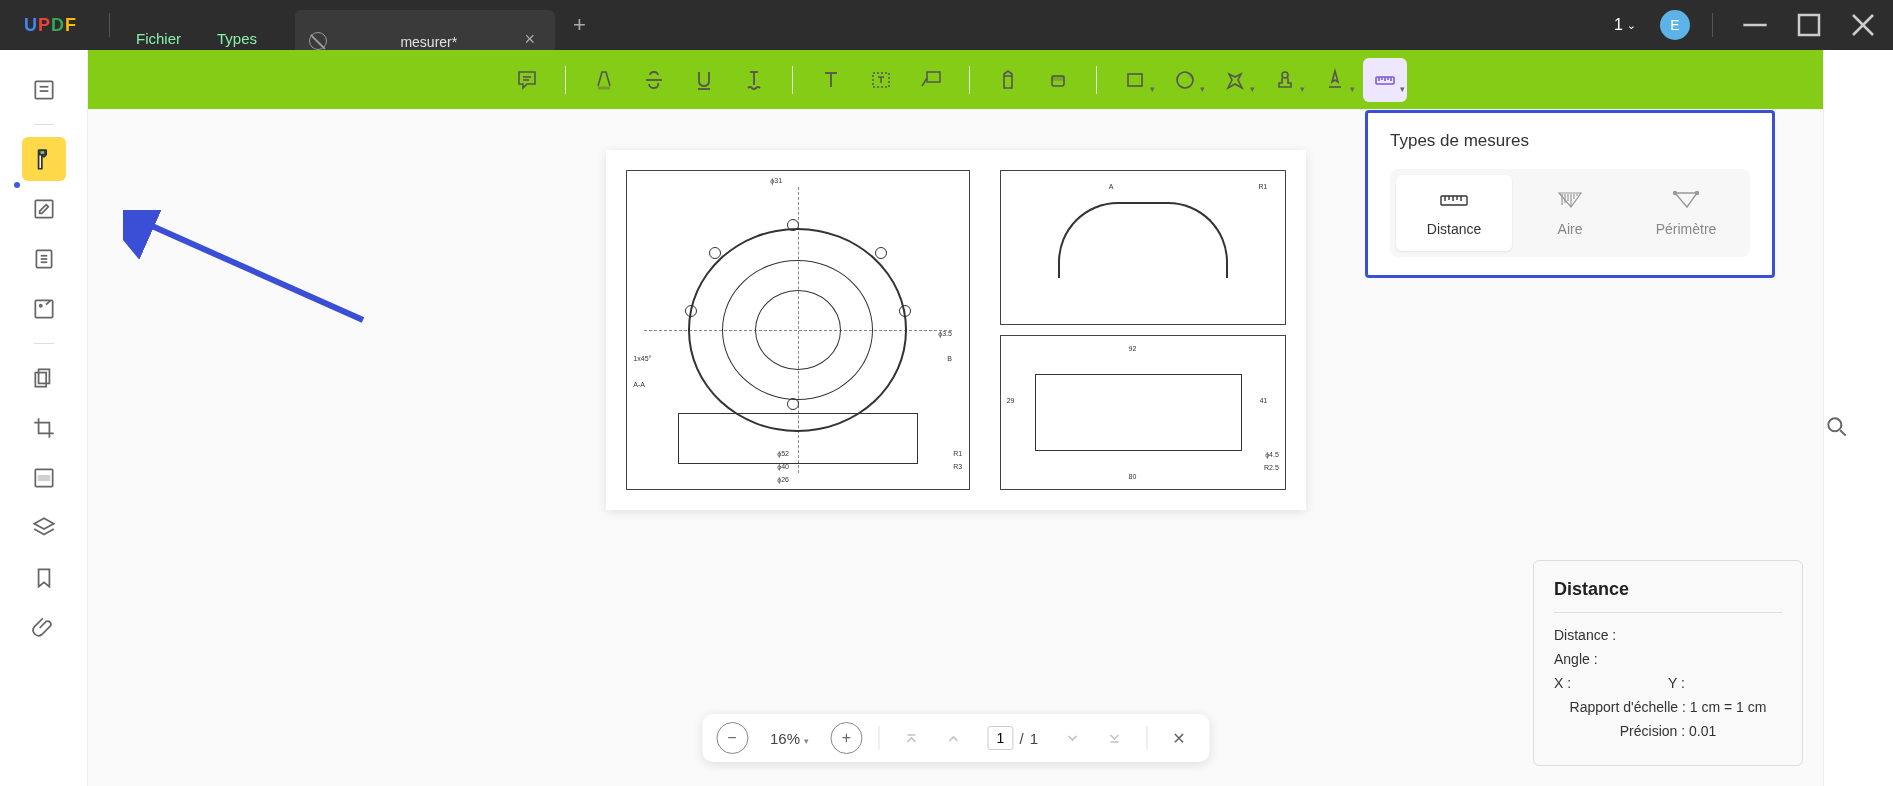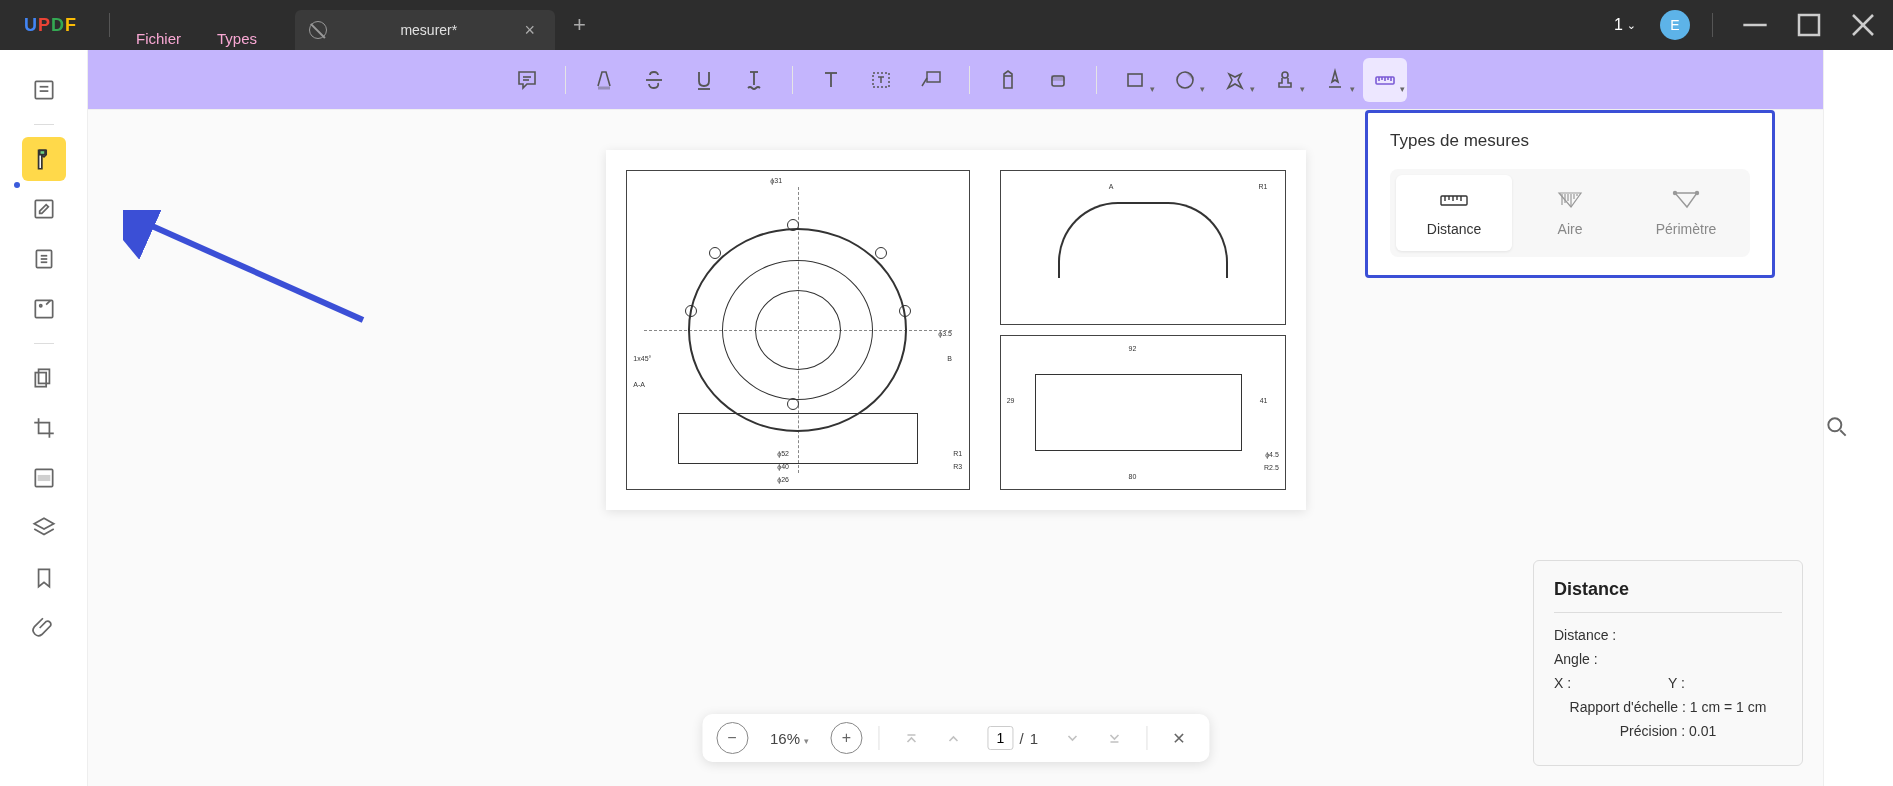--- a/index.html
+++ b/index.html
@@ -5,43 +5,43 @@
 * { margin: 0; padding: 0; box-sizing: border-box; font-family: -apple-system, BlinkMacSystemFont, "Segoe UI", Arial, sans-serif; }
 body { width: 1893px; height: 786px; background: #fff; overflow: hidden; }
 
 .titlebar { height: 50px; background: #2d2d2d; display: flex; align-items: center; color: #ddd; }
 .logo { padding: 0 24px; font-weight: bold; font-size: 18px; letter-spacing: 1px; }
 .logo .u { color: #4285f4; }
 .logo .p { color: #ea4335; }
 .logo .d { color: #34a853; }
 .logo .f { color: #fbbc05; }
 .vdiv { width: 1px; height: 24px; background: #555; margin: 0 8px; }
-.menu-item { padding: 0 18px; font-size: 15px; color: #f9a8d4; cursor: pointer; margin-top: 26px; }
-.tab { display: flex; align-items: center; background: #3a3a3a; height: 40px; padding: 0 14px; border-radius: 6px 6px 0 0; margin-left: 20px; margin-top: 10px; min-width: 260px; }
+.menu-item { padding: 0 18px; font-size: 15px; color: #86efac; cursor: pointer; margin-top: 26px; }
+.tab { display: flex; align-items: flex-end; background: #3a3a3a; height: 40px; padding: 0 14px; border-radius: 6px 6px 0 0; margin-left: 20px; margin-top: 10px; min-width: 260px; }
 .tab-icon { width: 18px; height: 18px; border: 1.5px solid #999; border-radius: 50%; position: relative; margin-right: 12px; }
 .tab-icon::after { content:''; position:absolute; width:20px; height:1.5px; background:#999; top:8px; left:-2px; transform:rotate(45deg);}
 .tab-title { color: #e0e0e0; font-size: 14px; flex:1; text-align:center; }
 .tab-close { color: #aaa; font-size: 18px; cursor: pointer; padding: 0 6px; }
 .tab-add { color: #aaa; font-size: 22px; padding: 0 18px; cursor: pointer; }
 .spacer { flex: 1; }
 .win-right { display: flex; align-items: center; gap: 14px; padding-right: 10px; }
 .win-count { color: #fff; font-size: 16px; padding: 4px 10px; display:flex; align-items:center; gap:4px;}
 .avatar { width: 30px; height: 30px; border-radius: 50%; background: #5db3e8; color: #fff; display: flex; align-items: center; justify-content: center; font-size: 14px; font-weight: 500; }
 .win-btn { width: 40px; height: 40px; display: flex; align-items: center; justify-content: center; color: #ccc; cursor: pointer; }
 
 .app-body { display: flex; height: 736px; }
 
 .left-rail { width: 88px; background: #fff; border-right: 1px solid #eee; display: flex; flex-direction: column; align-items: center; padding-top: 18px; gap: 6px; position:relative; border-radius: 0 0 0 12px;}
 .rail-btn { width: 44px; height: 44px; display: flex; align-items: center; justify-content: center; border-radius: 6px; cursor: pointer; color: #666; position:relative;}
 .rail-btn.active { background: #ffd94a; }
 .rail-btn svg { width: 26px; height: 26px; }
 .rail-sep { width: 20px; height: 1px; background: #ddd; margin: 6px 0; }
 .rail-dot { position:absolute; left:14px; width:6px; height:6px; background:#3b5bdb; border-radius:50%; }
 
-.main-area { flex: 1; display: flex; flex-direction: column; position: relative; background: #c4b5fd; }
+.main-area { flex: 1; display: flex; flex-direction: column; position: relative; background: #84cc16; }
 
 .toolbar { height: 60px; display: flex; align-items: center; justify-content: center; gap: 6px; border-bottom: 1px solid #f0f0f0; padding: 0 20px; }
 .tool-btn { width: 44px; height: 44px; display: flex; align-items: center; justify-content: center; border-radius: 6px; cursor: pointer; color: #555; position: relative; }
 .tool-btn svg { width: 24px; height: 24px; }
 .tool-btn.active { background: #ede7ff; }
 .tool-btn.with-arrow::after { content: '▾'; font-size: 9px; color: #666; position: absolute; right: 2px; bottom: 8px; }
 .tool-sep { width: 1px; height: 28px; background: #e5e5e5; margin: 0 10px; }
 
 .canvas-area { flex: 1; background: #fafafa; position: relative; overflow: hidden; display:flex; align-items:flex-start; justify-content:center; padding-top:40px;}
 

